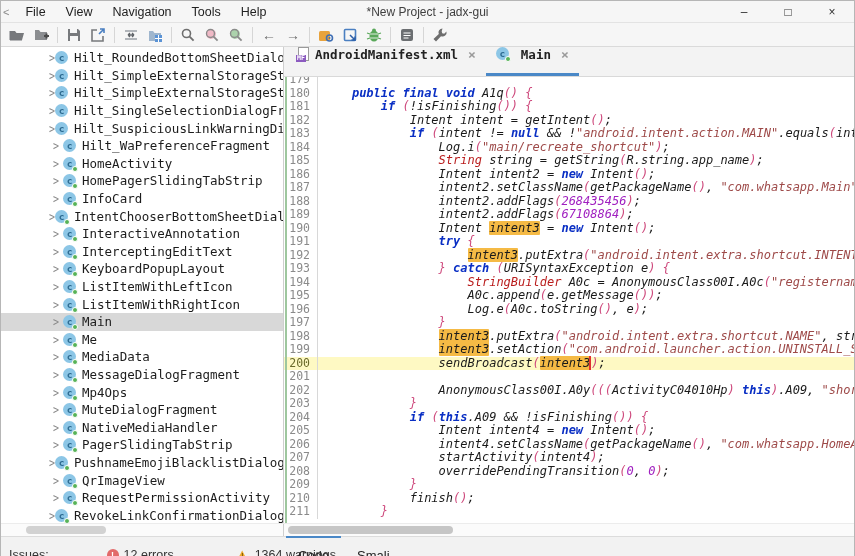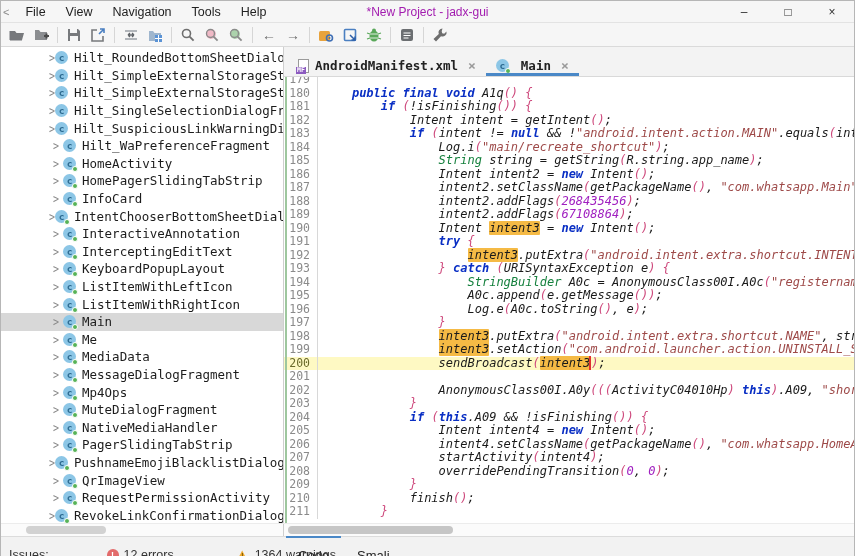--- a/index.html
+++ b/index.html
@@ -6,21 +6,21 @@
   html,body { width:855px; height:556px; overflow:hidden; background:#fff;
               font-family:"Liberation Sans", sans-serif; }
   #app { position:relative; width:855px; height:556px; border:1px solid #b6b6b6; }
 
   
   .titlebar { position:relative; height:22px; background:#f6f6f6; display:flex; align-items:center;
               font-size:12.5px; color:#222; border-bottom:1px solid #e3e3e3; }
   .menu-left-chev { color:#8a8a8a; font-size:11px; padding:0 6px 0 2px; }
   .menus { display:flex; }
   .menu-item { padding:2px 10px; cursor:default; }
-  .win-title { position:absolute; left:0; right:0; text-align:center; color:#a21caf; font-size:12px; pointer-events:none; }
+  .win-title { position:absolute; left:0; right:0; text-align:center; color:#404040; font-size:12px; pointer-events:none; }
   .win-btns { position:absolute; right:0; top:0; height:22px; display:flex; }
   .win-btn { width:44px; height:22px; display:flex; align-items:center; justify-content:center;
              font-size:12px; color:#333; }
 
   
   .toolbar { height:24px; background:#f6f6f6; display:flex; align-items:center;
              border-bottom:1px solid #dadada; padding-left:4px; }
   .tb-icon { width:24px; height:21px; display:flex; align-items:center; justify-content:center; border-radius:3px; }
   .tb-sep { width:1px; height:16px; background:#d6d6d6; margin:0 4px; }
   .tb-arrow { font-size:14px; color:#6e6e6e; font-weight:bold; line-height:1; }
@@ -36,41 +36,41 @@
            background:#8cc6e6; color:#2d6b91; font-size:9.5px; font-weight:bold; line-height:13px;
            text-align:center; font-family:"DejaVu Sans Mono", monospace; flex:0 0 13px; }
   .cicon .dot { position:absolute; right:-2px; bottom:-2px; width:6px; height:6px; border-radius:50%;
                 background:#57b357; border:1px solid #fff; display:none; }
   .cicon.dotted .dot { display:block; }
 
   .editor-panel { flex:1; display:flex; flex-direction:column; overflow:hidden; background:#fff; }
 
   
   .tabbar { height:30px; background:#f3f3f3; border-bottom:1px solid #d9d9d9; display:flex; align-items:stretch; padding-left:4px; }
-  .tab { position:relative; display:flex; align-items:center; gap:6px; padding:0 10px;
-         font-family:"DejaVu Sans Mono", monospace; font-size:12.5px; font-weight:bold; color:#222;margin-top:8px; }
+  .tab { position:relative; display:flex; align-items:flex-start; gap:6px; padding:0 10px;
+         font-family:"DejaVu Sans Mono", monospace; font-size:12.5px; font-weight:bold; color:#222; }
   .tab .underline { position:absolute; left:0; right:0; bottom:0; height:3px; background:#4a88c7; display:none; }
   .tab.active .underline { display:block; }
   .tab-close { color:#9a9a9a; font-size:13px; margin-left:4px; }
   .mf-icon { position:relative; width:11px; height:14px; border:1px solid #9a9a9a; background:#fff; }
   .mf-icon span { position:absolute; left:-3px; bottom:-2px; font-size:6.5px; font-weight:bold;
                   color:#fff; background:#8c5bc0; padding:0 1px; line-height:7px; }
 
   
   .editor { position:relative; flex:1; overflow:hidden; font-family:"DejaVu Sans Mono", monospace; font-size:12px; }
   .gutter-green { position:absolute; left:1px; top:0; bottom:0; width:2px; background:#9ec79e; }
   .code-wrap { margin-top:-4px; }
   .code-row { display:flex; height:13.5px; line-height:13.5px; white-space:pre; }
   .code-row.cur { background:#fef9c3; }
   .ln { width:34px; min-width:34px; text-align:right; padding-right:7px; color:#8a8a8a;
         border-right:1px solid #d8d8d8; font-size:11.5px; }
   .code-row.cur .ln { color:#6a6a2a; }
   .ct { padding-left:5px; color:#1a1a1a;font-style:italic; }
   .tk-k { color:#0a2fc4; font-weight:bold; }
-  .tk-t { color:#15803d; }
+  .tk-t { color:#b91c1c; }
   .tk-s { color:#9e4a49; }
   .tk-n { color:#a020c0; }
   .tk-p { color:#ce4a7d; }
   .tk-d { color:#1a1a1a; }
   .tk-h { background:#f5ba45; border-radius:1px; }
   .tk-caret { border-left:2px solid #e03030; margin-left:-1px; }
 
   
   .scroll-row { height:13px; display:flex; border-top:1px solid #ececec; background:#fbfbfb; }
   .tree-hscroll { width:283px; min-width:283px; position:relative; border-right:1px solid #cfcfcf; }

